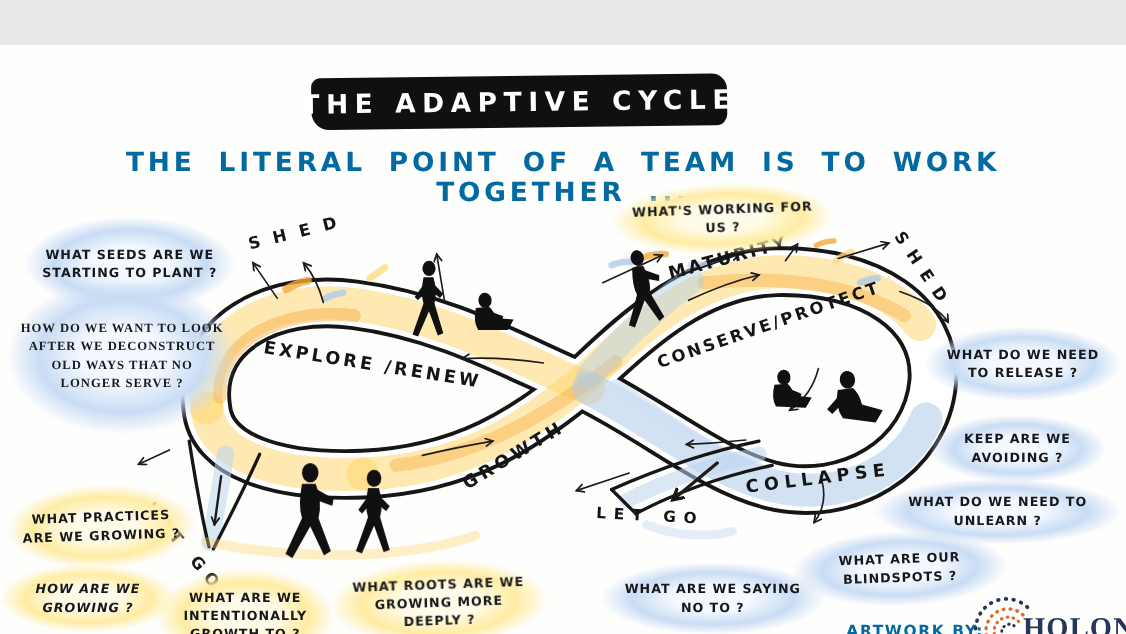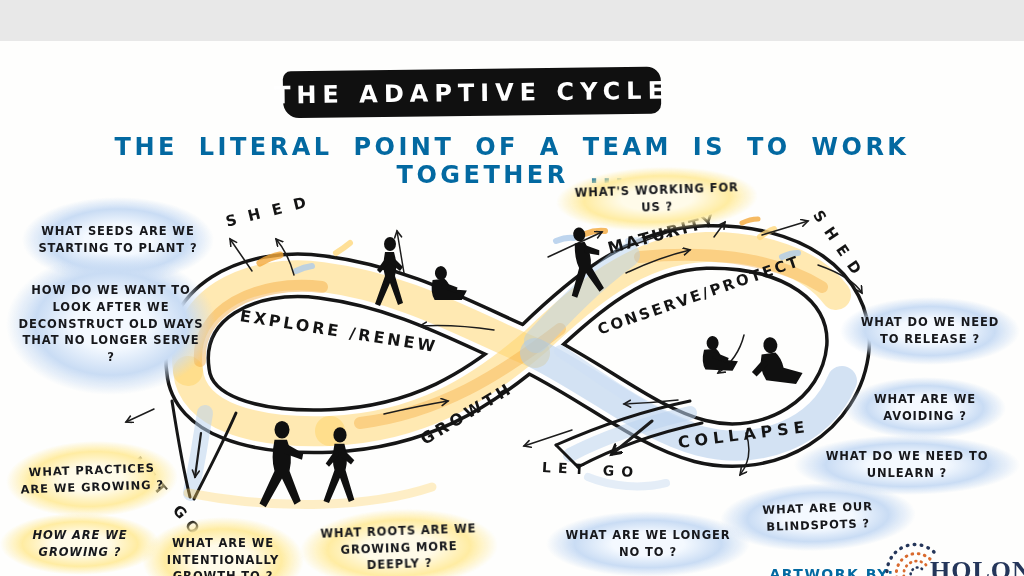--- a/index.html
+++ b/index.html
@@ -37,21 +37,21 @@
   #lbl-letgo-center{ left:542px; top:418px; transform:rotate(3deg); font-size:14px; letter-spacing:7px; }
   
   .bubble {
     position:absolute; display:flex; align-items:center; justify-content:center;
     text-align:center; border-radius:50%; padding:4px 12px; box-sizing:border-box;
   }
   .bubble .q-text { font-weight:700; font-size:11.5px; line-height:1.45; letter-spacing:0.9px; color:#17181c; }
   .bubble.yellow { background:radial-gradient(closest-side, #fffbe9 35%, #ffeca2 72%, rgba(255,236,162,0) 100%); }
   .bubble.blue   { background:radial-gradient(closest-side, #f4f9ff 35%, #c9dcf4 72%, rgba(201,220,244,0) 100%); }
   #q-seeds        { left:22px;  top:156px; width:192px; height:86px; }
-  #q-deconstruct  { left:6px;   top:212px; width:210px; height:142px; }
+  #q-deconstruct  { left:6px;   top:212px; width:210px; height:142px;font-family:Liberation Serif, serif; }
   #q-practices    { left:6px;   top:400px; width:172px; height:76px; transform:rotate(-2deg); }
   #q-how-growing  { left:0px;   top:472px; width:160px; height:62px;font-style:italic; }
   #q-intentionally{ left:142px; top:476px; width:162px; height:86px; }
   #q-roots        { left:300px; top:468px; width:198px; height:78px; transform:rotate(-2deg); }
   #q-keep         { left:436px; top:146px; width:142px; height:84px; }
   #q-working      { left:556px; top:126px; width:202px; height:64px; transform:rotate(-2deg); }
   #q-release      { left:840px; top:256px; width:180px; height:68px; }
   #q-avoiding     { left:844px; top:336px; width:162px; height:62px; }
   #q-unlearn      { left:794px; top:394px; width:226px; height:60px;text-align:center; }
   #q-blindspots   { left:720px; top:442px; width:196px; height:68px; transform:rotate(-2deg); }
@@ -209,30 +209,30 @@
   <div class="bubble yellow" id="q-roots">
       <span class="q-text">WHAT ROOTS ARE WE GROWING MORE DEEPLY ?</span>
     </div>
   <div class="bubble yellow" id="q-working">
       <span class="q-text">WHAT'S WORKING FOR US ?</span>
     </div>
   <div class="bubble blue" id="q-release">
       <span class="q-text">WHAT DO WE NEED TO RELEASE ?</span>
     </div>
   <div class="bubble blue" id="q-avoiding">
-      <span class="q-text">WHAT ARE WE AVOIDING ?</span>
+      <span class="q-text">KEEP ARE WE AVOIDING ?</span>
     </div>
   <div class="bubble blue" id="q-unlearn">
       <span class="q-text">WHAT DO WE NEED TO UNLEARN ?</span>
     </div>
   <div class="bubble blue" id="q-blindspots">
       <span class="q-text">WHAT ARE OUR BLINDSPOTS ?</span>
     </div>
   <div class="bubble blue" id="q-saying-no">
-      <span class="q-text">WHAT ARE WE LONGER NO TO ?</span>
+      <span class="q-text">WHAT ARE WE SAYING NO TO ?</span>
     </div>
 
   <div id="credit">
     <div>ARTWORK BY:</div>
     <div>@DECONSTRUCT</div>
   </div>
 
   <div id="logo">
     <svg width="64" height="70" viewBox="0 0 64 70">
       <g fill="none" stroke-linecap="round">

